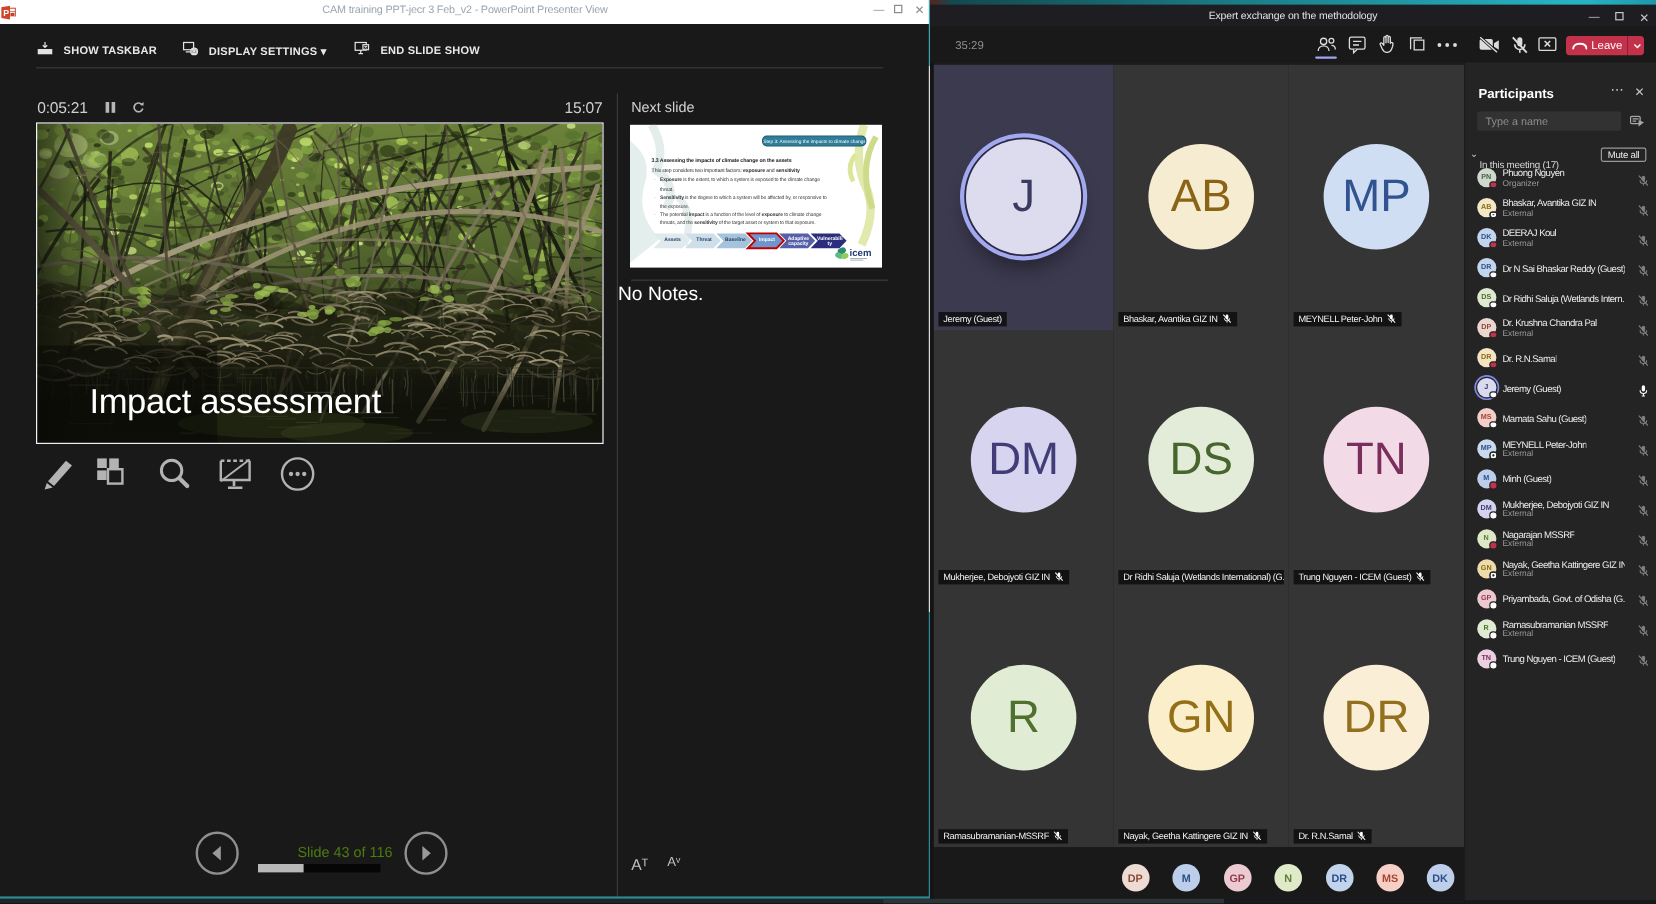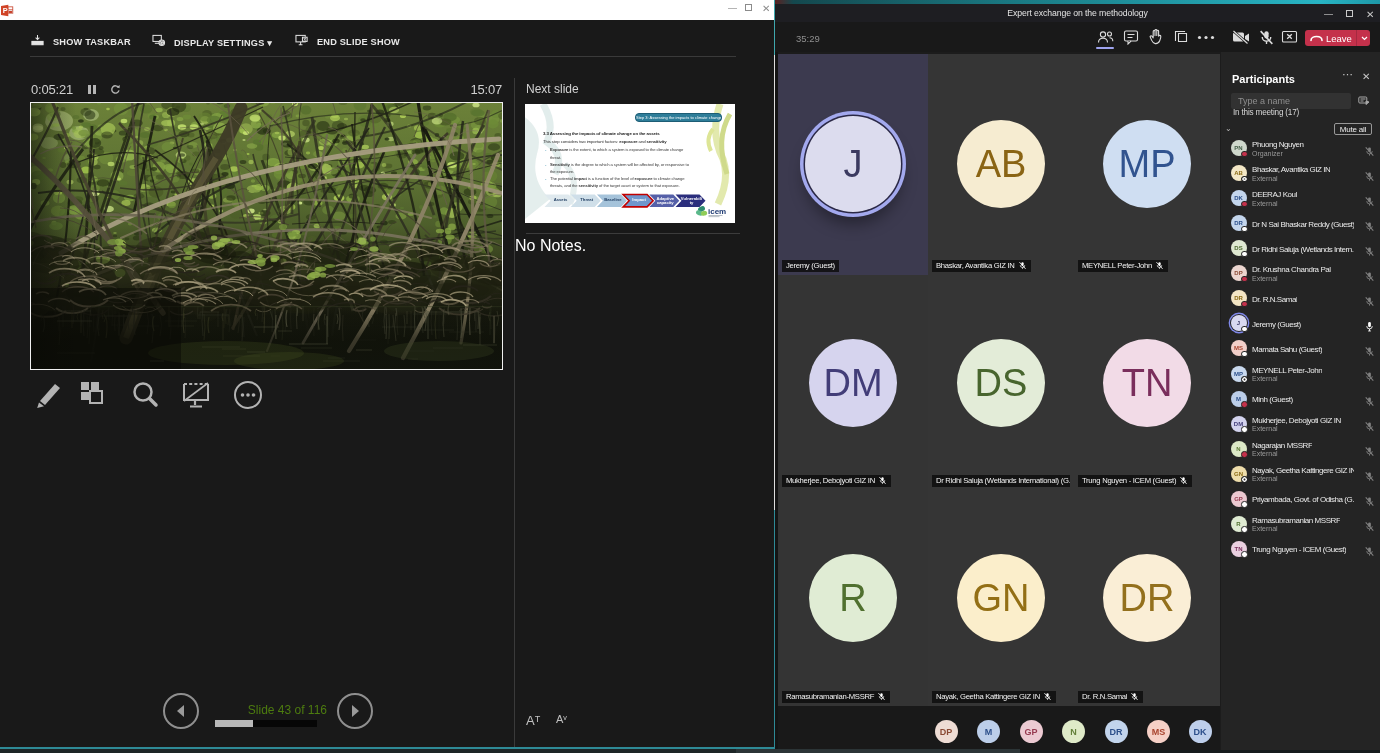--- a/index.html
+++ b/index.html
@@ -21,20 +21,21 @@
 <div class="abs" style="left:0;top:0;width:775px;height:748px;background:#191919;">
 <div class="abs" style="left:0;top:0;width:775px;height:20px;background:#ffffff;">
 <svg class="abs" style="left:1px;top:4px" width="13" height="13" viewBox="0 0 16 16">
           <rect x="8" y="3" width="7" height="9" fill="#c8412b"></rect>
           <rect x="9" y="4" width="5" height="2.4" fill="#fff"></rect>
           <rect x="9" y="7" width="5" height="5" fill="#e8e8e8"></rect>
           <path d="M9.5 8.5h4v3h-4z" fill="#c8412b"></path>
           <path d="M0 2.5 9 1v14L0 13.5z" fill="#d04427"></path>
           <text x="2" y="11" font-size="9" font-weight="bold" fill="#fff" font-family="Liberation Sans">P</text>
         </svg>
+<div class="abs" style="left:0;top:3px;width:775px;text-align:center;font-size:9px;letter-spacing:-0.15px;color:#9aa5ae;">CAM training PPT-jecr 3 Feb_v2 - PowerPoint Presenter View</div>
 <div class="abs" style="left:726px;top:0px;width:50px;height:18px;color:#8b8b8b;font-size:9px;">
           <span class="abs" style="left:2px;top:3px">―</span>
           <span class="abs" style="left:19px;top:1px;width:7px;height:7px;border:1px solid #8b8b8b;margin-top:3px;"></span>
           <span class="abs" style="left:36px;top:3px;font-size:10px;">✕</span>
         </div>
 </div>
 <svg class="abs" style="left:31px;top:34px" width="13" height="13" viewBox="0 0 14 14">
         <g stroke="#e3e3e3" fill="none" stroke-width="1.2">
           <rect x="1" y="8" width="12" height="3.5" fill="#e3e3e3"></rect>
           <path d="M7 1v5M5 4l2 2 2-2" stroke-width="1.1"></path>
@@ -1595,20 +1596,21 @@
           <path d="M171 244 h38" stroke="#4a4c38" stroke-width="1.2" opacity="0.31"></path>
           <path d="M26 250 h38" stroke="#2e3022" stroke-width="0.8" opacity="0.50"></path>
           <path d="M292 258 h37" stroke="#2e3022" stroke-width="1.0" opacity="0.43"></path>
           <ellipse cx="195" cy="250" rx="78" ry="12" fill="#4a5622" opacity="0.26"></ellipse>
           <ellipse cx="258" cy="258" rx="55" ry="9" fill="#55622a" opacity="0.2"></ellipse>
           <ellipse cx="408" cy="248" rx="55" ry="10" fill="#3c4426" opacity="0.3"></ellipse>
           <rect x="60" y="203" width="411" height="1.2" fill="#343a22" opacity="0.45"></rect>
           <rect x="0" y="0" width="180" height="266" fill="url(#lv)"></rect>
           <rect x="0" y="185" width="150" height="81" fill="#070804" opacity="0.5"></rect>
         </svg>
+<div class="abs" style="left:43.5px;top:215.5px;font-size:28.8px;letter-spacing:-0.3px;color:#ffffff;">Impact assessment</div>
 </div>
 <svg class="abs" style="left:31px;top:380px" width="32" height="30" viewBox="0 0 32 30">
         <g fill="#b3b3b3">
           <path d="M9 21 L24 4 L29 8 L14 25z"></path>
           <path d="M8 22.5l5 3.8-6.8 1.6z"></path>
         </g>
       </svg>
 <svg class="abs" style="left:79px;top:380px" width="30" height="30" viewBox="0 0 30 30">
         <g fill="#b3b3b3">
           <rect x="2" y="2" width="8" height="8"></rect>
@@ -1880,21 +1882,21 @@
 <div class="abs" style="left:141px;top:18.5px;font-size:10px;color:#c8c8c8;">✕</div>
 <div class="abs" style="left:10px;top:41px;width:120px;height:16px;background:#323232;border-radius:2px;color:#8e8e8e;font-size:9px;line-height:16px;padding-left:7px;">Type a name</div>
 <svg class="abs" style="left:137px;top:44px" width="12" height="11" viewBox="0 0 12 11">
         <g stroke="#a8a8a8" fill="none" stroke-width="1">
           <rect x="0.8" y="1" width="8" height="6" rx="1"></rect>
           <path d="M2.5 3h5M2.5 5h3"></path>
           <path d="M8 8.5l3-2.5-3-1z" fill="#a8a8a8"></path>
         </g>
       </svg>
 <div class="abs" style="left:4px;top:72px;font-size:8px;color:#b8b8b8;">⌄</div>
-<div class="abs" style="left:12px;top:56px;font-size:8.2px;letter-spacing:-0.2px;color:#d6d6d6;">In this meeting (17)</div>
+<div class="abs" style="left:12px;top:81px;font-size:8.2px;letter-spacing:-0.2px;color:#d6d6d6;">In this meeting (17)</div>
 <div class="abs" style="left:113px;top:70.5px;width:38px;height:12.5px;border:1px solid #989898;border-radius:2px;font-size:8px;letter-spacing:-0.2px;color:#ececec;text-align:center;line-height:12px;">Mute all</div>
 </div>
 <div class="prow" style="top:135.5px;">
 <div class="pav" style="background:#cfd8cc;color:#46604a;">PN</div>
 <div class="pdot" style="background:#c4314b;"></div>
 <div class="pname">Phuong Nguyen</div>
 <div class="psub">Organizer</div>
 <div class="pmic"><svg width="11" height="11" viewBox="0 0 16 16" style="opacity:0.9">
           <g stroke="#8a8a8a" fill="none" stroke-width="1.3">
             <rect x="6" y="2" width="4" height="7" rx="2" fill="#8a8a8a" stroke="none"></rect>

